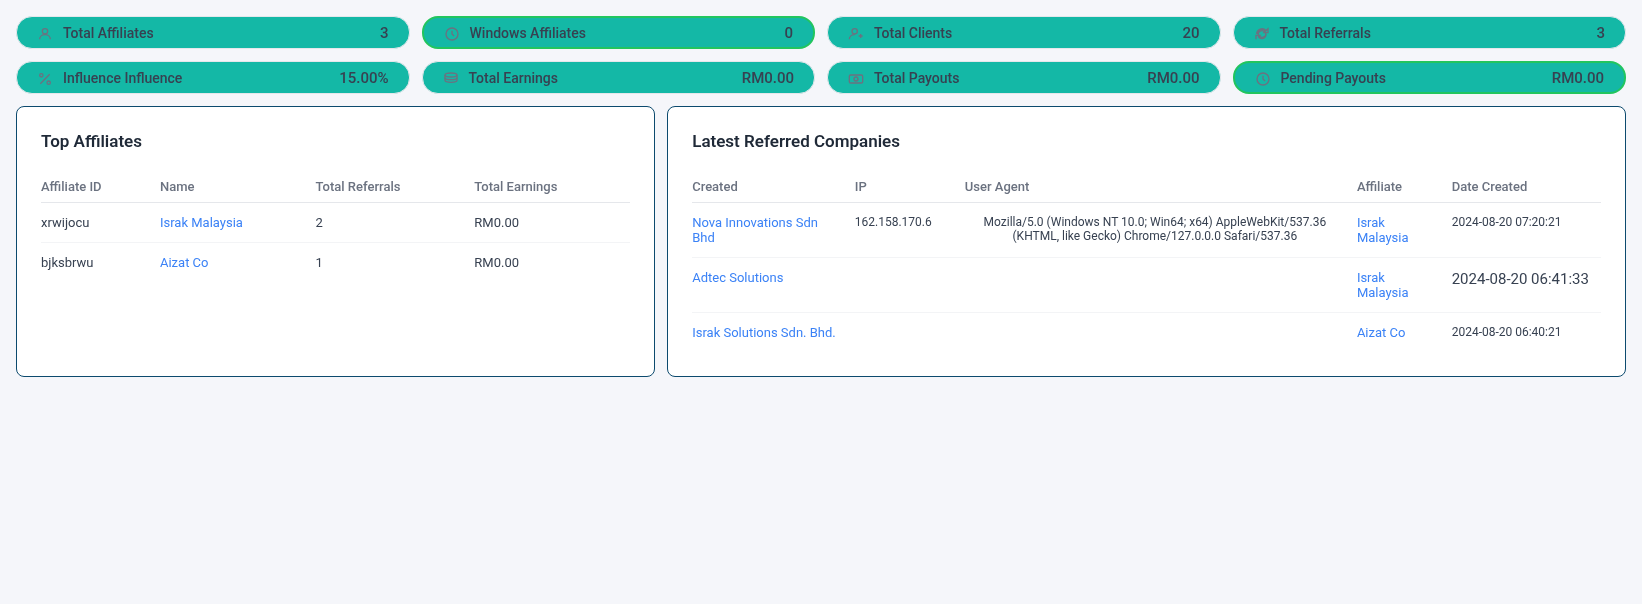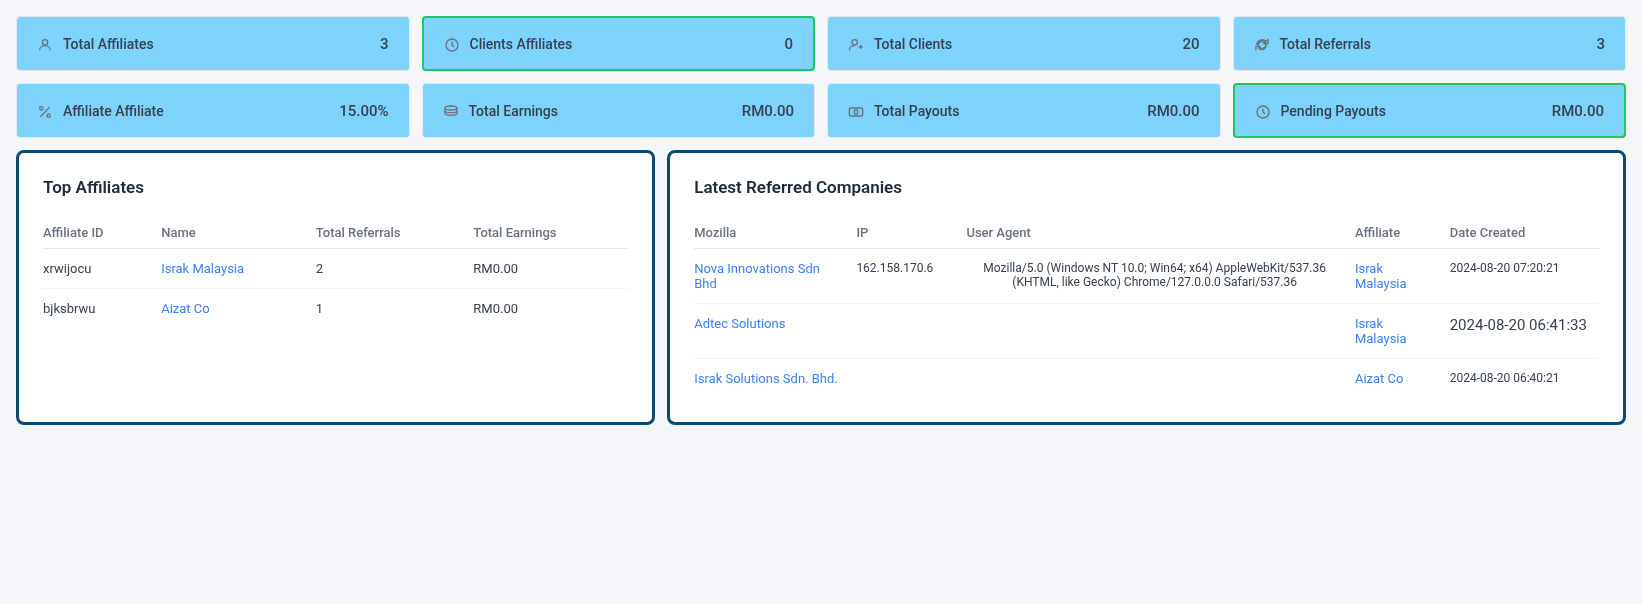--- a/index.html
+++ b/index.html
@@ -10,24 +10,24 @@
       padding: 16px;
       min-width: 1642px;
     }
     .stats-grid {
       display: grid;
       grid-template-columns: repeat(4, 1fr);
       gap: 12px;
       margin-bottom: 12px;
     }
     .stat-card {
-      background: #7dd3fc;
+      background: #14b8a6;
       border: 1px solid #e5e7eb;
-      border-radius: 4px;
-      padding: 16px 20px;
+      border-radius: 16px;
+      padding: 5px 20px;
       display: flex;
       align-items: center;
       justify-content: space-between;
     }
     .stat-card.highlighted {
       border: 2px solid #22c55e;
     }
     .stat-left {
       display: flex;
       align-items: center;
@@ -47,21 +47,21 @@
       color: #374151;
       font-weight: 500;
     }
     .bottom-grid {
       display: grid;
       grid-template-columns: 1fr 1.5fr;
       gap: 12px;
     }
     .panel {
       background: #fff;
-      border: 3px solid #0c4a6e;
+      border: 1px solid #0c4a6e;
       border-radius: 8px;
       padding: 24px;
     }
     .panel-title {
       font-size: 17px;
       font-weight: 600;
       color: #1f2937;
       margin-bottom: 20px;
     }
     table {
@@ -123,21 +123,21 @@
   </div>
 
   <div class="stat-card highlighted">
     <div class="stat-left">
       <span class="stat-icon">
         <svg class="icon-svg" viewBox="0 0 24 24" fill="none" stroke="currentColor" stroke-width="2">
           <circle cx="12" cy="12" r="9"></circle>
             <path d="M12 7v5l3 3"></path>
         </svg>
       </span>
-      <span class="stat-label">Clients Affiliates</span>
+      <span class="stat-label">Windows Affiliates</span>
     </div>
     <span class="stat-value">0</span>
   </div>
 
   <div class="stat-card">
     <div class="stat-left">
       <span class="stat-icon">
         <svg class="icon-svg" viewBox="0 0 24 24" fill="none" stroke="currentColor" stroke-width="2">
           <circle cx="10" cy="8" r="4"></circle>
             <path d="M2 20c0-4 3.6-7 8-7"></path>
@@ -168,21 +168,21 @@
 
   <div class="stat-card">
     <div class="stat-left">
       <span class="stat-icon">
         <svg class="icon-svg" viewBox="0 0 24 24" fill="none" stroke="currentColor" stroke-width="2">
           <line x1="19" y1="5" x2="5" y2="19"></line>
             <circle cx="6.5" cy="6.5" r="2.5"></circle>
             <circle cx="17.5" cy="17.5" r="2.5"></circle>
         </svg>
       </span>
-      <span class="stat-label">Affiliate Affiliate</span>
+      <span class="stat-label">Influence Influence</span>
     </div>
     <span class="stat-value">15.00%</span>
   </div>
 
   <div class="stat-card">
     <div class="stat-left">
       <span class="stat-icon">
         <svg class="icon-svg" viewBox="0 0 24 24" fill="none" stroke="currentColor" stroke-width="2">
           <ellipse cx="12" cy="6" rx="9" ry="3"></ellipse>
             <path d="M3 6v4c0 1.66 4 3 9 3s9-1.34 9-3V6"></path>
@@ -250,21 +250,21 @@
   </tr>
         </tbody>
     </table>
   </div>
 
   <div class="panel">
     <div class="panel-title">Latest Referred Companies</div>
     <table>
       <thead>
         <tr>
-          <th>Mozilla</th>
+          <th>Created</th>
           <th>IP</th>
           <th>User Agent</th>
           <th>Affiliate</th>
           <th>Date Created</th>
         </tr>
       </thead>
       <tbody id="companies-tbody">
       <tr>
     <td class="link-text" style="min-width:130px">Nova Innovations Sdn Bhd</td>
     <td style="min-width:110px; font-size:12px">162.158.170.6</td>

